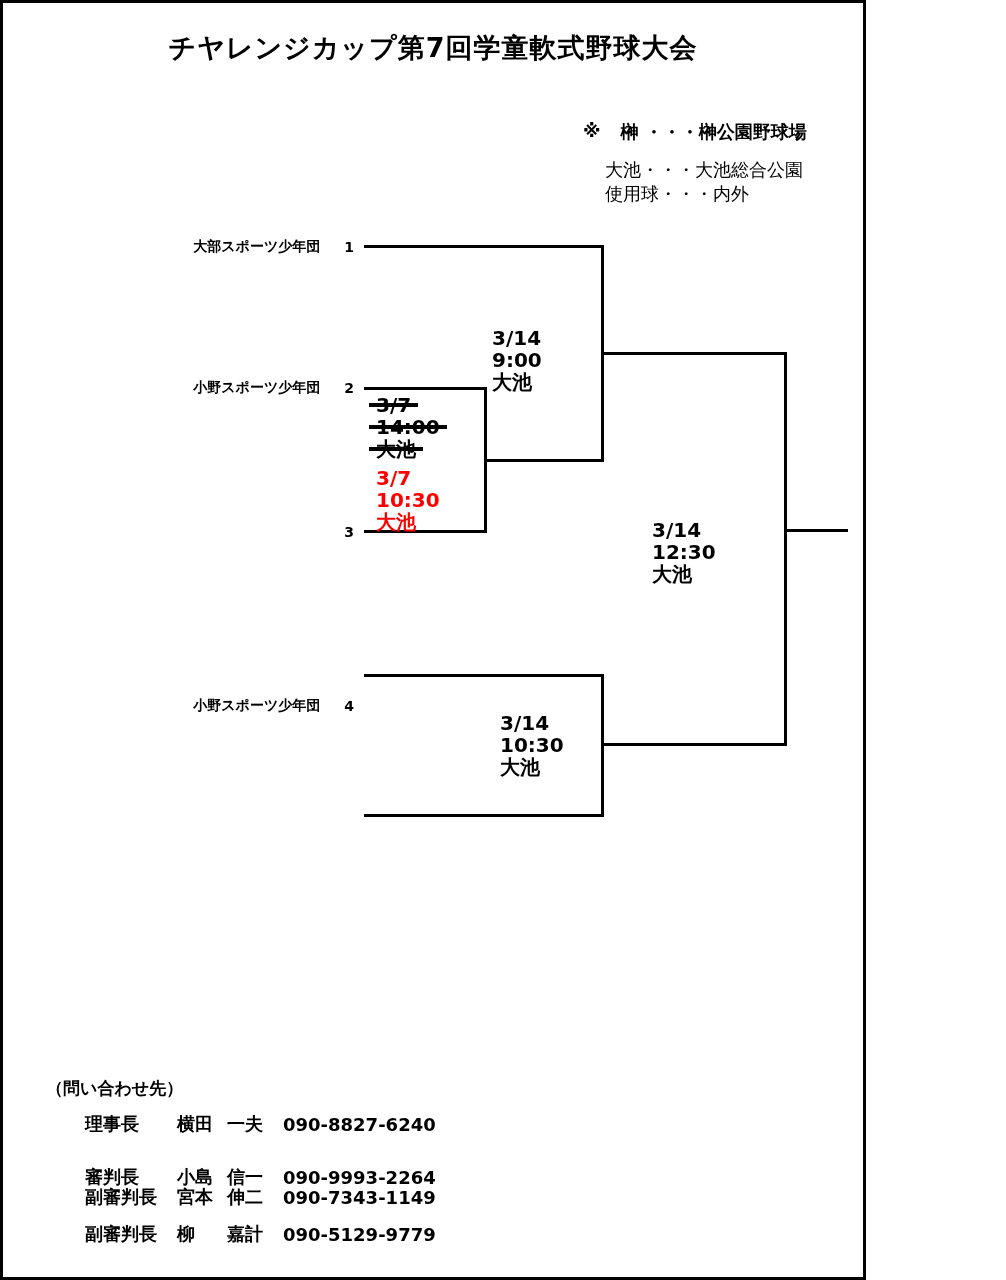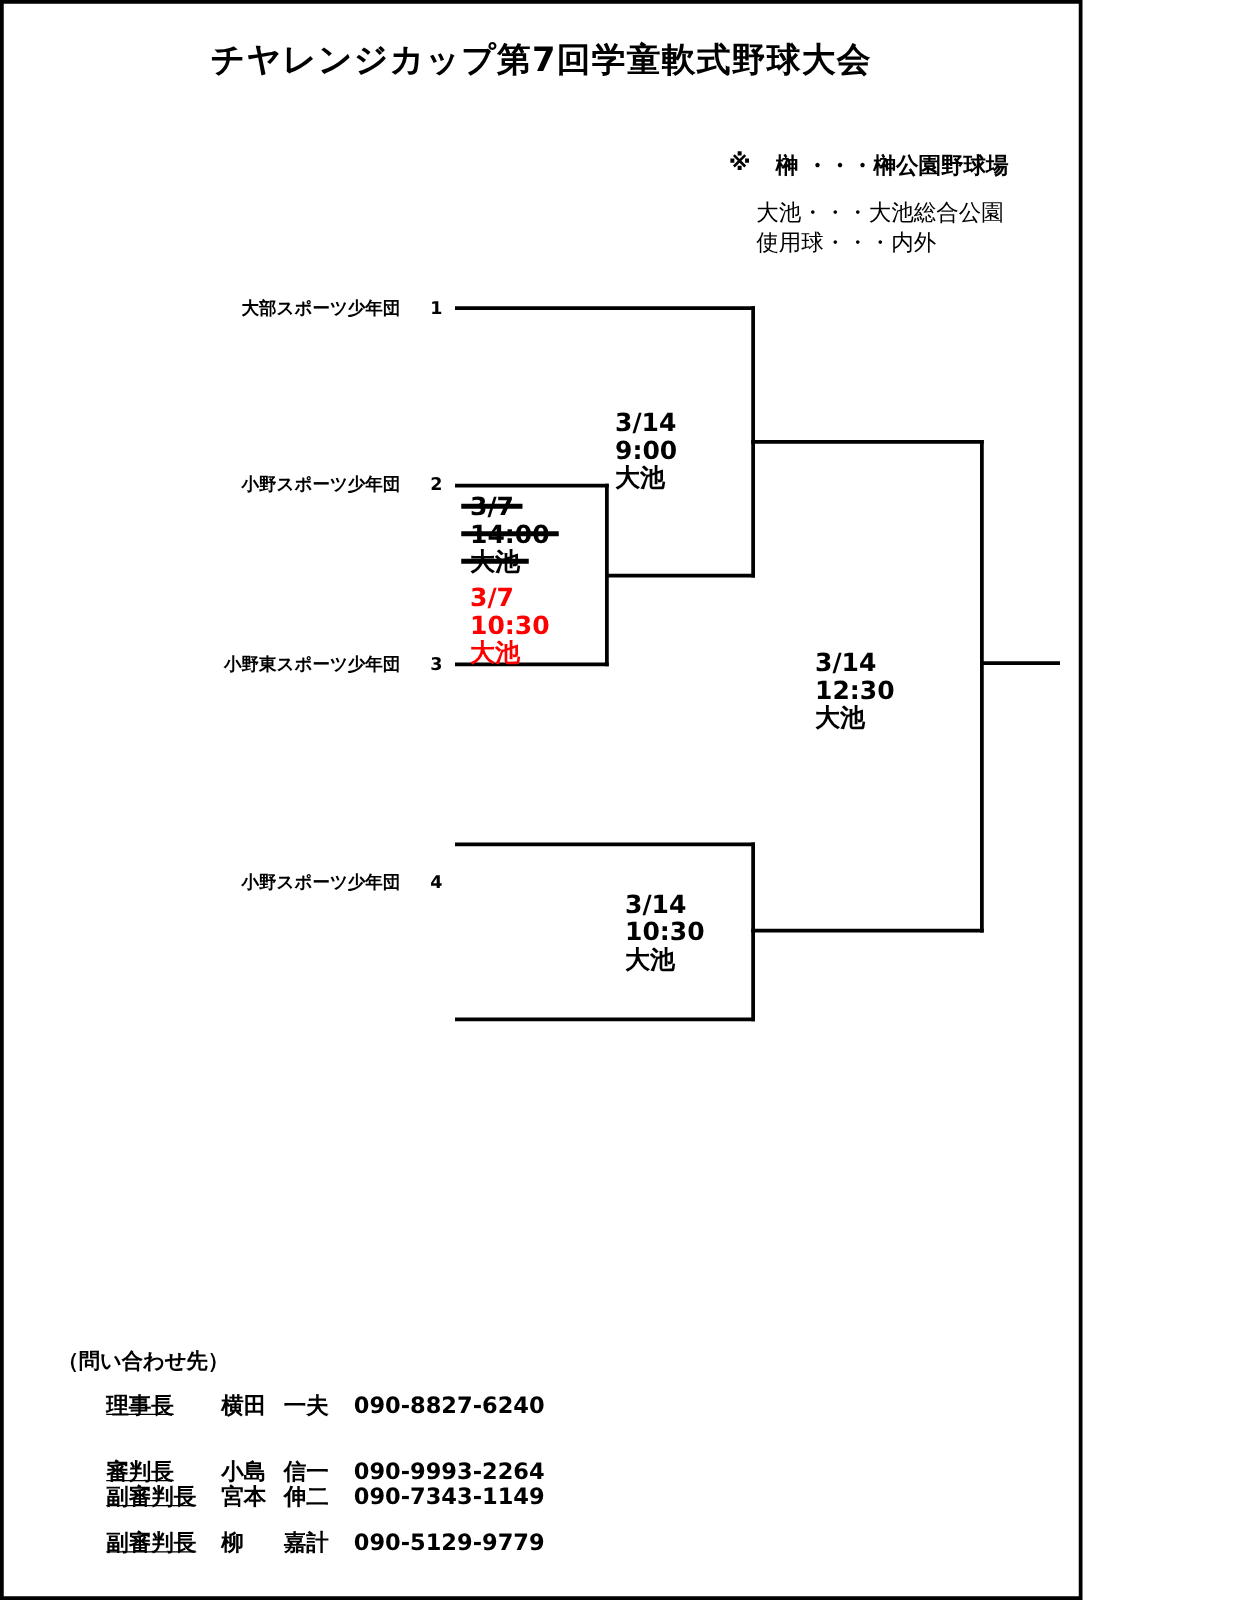--- a/index.html
+++ b/index.html
@@ -91,21 +91,21 @@
     position: absolute;
     left: 85px; height: 26px;
     display: flex; align-items: center;
     font-size: 18px; font-weight: bold;
     white-space: nowrap;
   }
   .contact-row.c1 { top: 1111px; }
   .contact-row.c2 { top: 1164px; }
   .contact-row.c3 { top: 1184px; }
   .contact-row.c4 { top: 1221px; }
-  .c-role  { width: 92px; display: inline-block; text-decoration: underline; }
+  .c-role  { width: 92px; display: inline-block; }
   .c-last  { width: 50px; display: inline-block; }
   .c-first { width: 56px; display: inline-block; }
 </style>
 </head>
 <body>
 
 <div class="page">
 
   <div class="title">チヤレンジカップ第7回学童軟式野球大会</div>
 
@@ -118,21 +118,20 @@
 
   <div class="team t1">
     <span>大部スポーツ少年団</span>
     <span>1</span>
   </div>
   <div class="team t2">
     <span>小野スポーツ少年団</span>
     <span>2</span>
   </div>
   <div class="team t3">
-    <span>小野東スポーツ少年団</span>
     <span>3</span>
   </div>
   <div class="team t4">
     <span>小野スポーツ少年団</span>
     <span>4</span>
   </div>
 
   <div class="hline ln-t1"></div>
   <div class="hline ln-t2"></div>
   <div class="hline ln-t3"></div>

